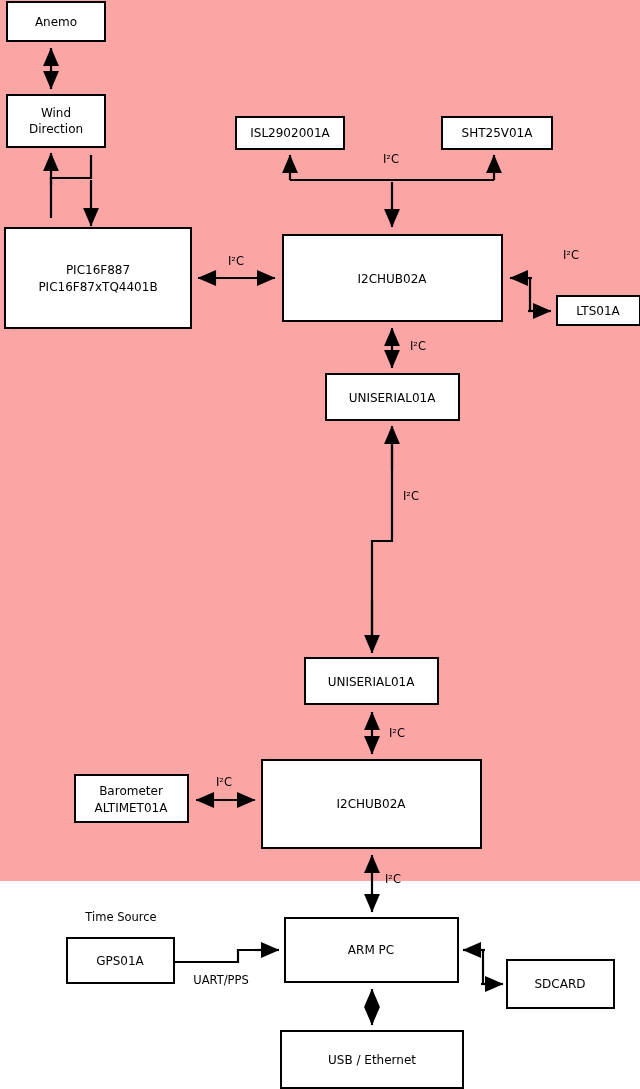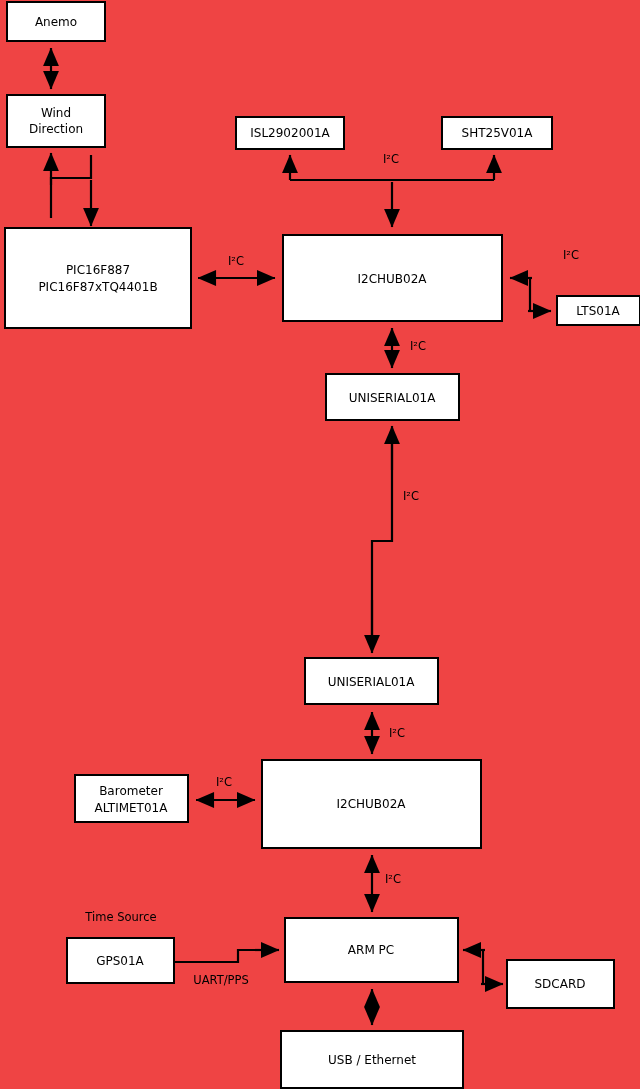--- a/index.html
+++ b/index.html
@@ -9,22 +9,22 @@
   }
   body {
     width: 640px;
     height: 1089px;
     font-family: "DejaVu Sans", sans-serif;
     overflow: hidden;
   }
   #diagram-root {
     position: relative;
     width: 640px;
-    height: 1089px;
-    background: #ef4444;
+    height: 881px;
+    background: #fca5a5;
   }
   svg.diagram {
     display: block;
     width: 640px;
     height: 1089px;
   }
   .node-box {
     fill: #ffffff;
     stroke: #000000;
     stroke-width: 2;

